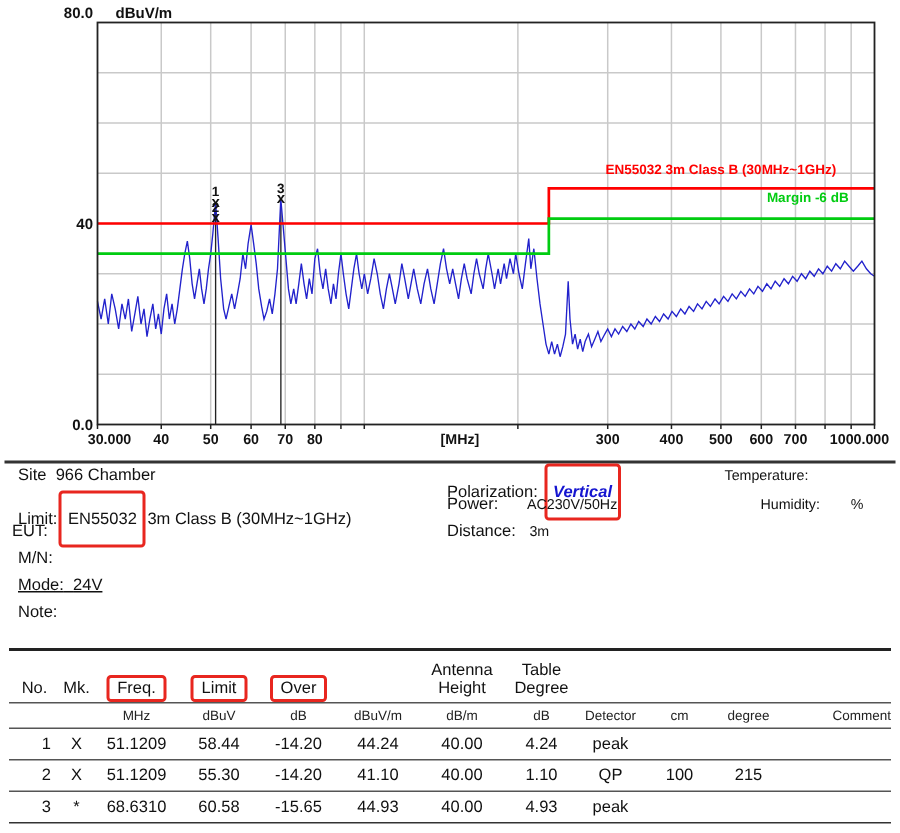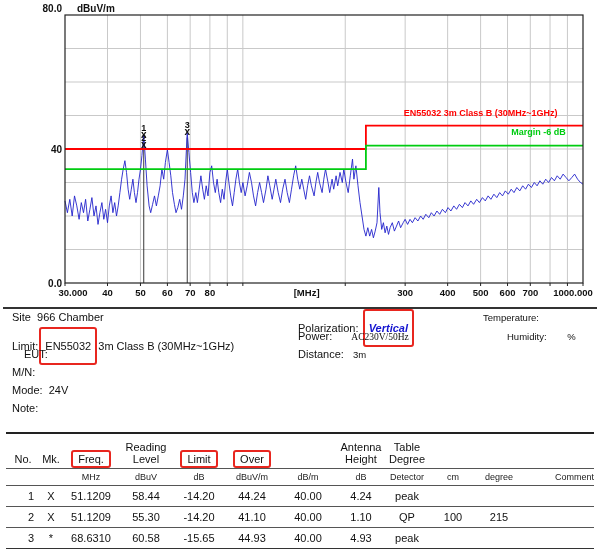--- a/index.html
+++ b/index.html
@@ -112,62 +112,60 @@
 <div class="sep" style="top:307px;"></div>
 
 <div class="info-line" style="left:12px;top:311px;">
   <span>Site</span>&nbsp;&nbsp;<span>966 Chamber</span>
 </div>
 <div class="info-line" style="left:12px;top:329px;">
   <span>Limit:</span>
   <span class="redbox"><span>EN55032</span></span>
   <span>3m Class B (30MHz~1GHz)</span>
 </div>
-<div class="info-line" style="left:24px;top:348px;">
+<div class="info-line" style="left:8px;top:348px;">
   <span>EUT:</span> <span></span>
 </div>
 <div class="info-line" style="left:12px;top:366px;">
   <span>M/N:</span> <span></span>
 </div>
-<div class="info-line" style="left:12px;top:384px;">
+<div class="info-line" style="left:12px;top:384px;text-decoration:underline;">
   <span>Mode:</span>&nbsp;&nbsp;<span>24V</span>
 </div>
 <div class="info-line" style="left:12px;top:402px;">
   <span>Note:</span> <span></span>
 </div>
 
 <div class="info-line" style="left:298px;top:311px;">
   <span>Polarization:</span>&nbsp;
   <span class="redbox"><span class="pol-val">Vertical</span></span>
 </div>
 <div class="info-line" style="left:298px;top:330px;">
   <span>Power:</span>
-  <span class="small" style="margin-left:16px;font-family:Liberation Serif, serif;">AC230V/50Hz</span>
+  <span class="small" style="margin-left:16px;">AC230V/50Hz</span>
 </div>
 <div class="info-line" style="left:298px;top:348px;text-align:center;">
   <span>Distance:</span>
   <span class="small" style="margin-left:6px;">3m</span>
 </div>
 
 <div class="info-line small" style="left:483px;top:312px;">
   <span>Temperature:</span>
   <span></span>
 </div>
 <div class="info-line small" style="left:507px;top:331px;">
   <span>Humidity:</span>
   <span style="margin-left:18px;">%</span>
 </div>
 
 <div id="meas-table">
     <div class="trow hdr">
       <div class="th col-no"><span>No.</span></div>
       <div class="th col-mk"><span>Mk.</span></div>
       <div class="th col-freq"><span class="hdr-box">Freq.</span></div>
-      <div class="th col-reading_level"><span>Reading
-Level</span></div>
       <div class="th col-limit"><span class="hdr-box">Limit</span></div>
       <div class="th col-over"><span class="hdr-box">Over</span></div>
       <div class="th col-detector"><span></span></div>
       <div class="th col-antenna_height"><span>Antenna
 Height</span></div>
       <div class="th col-table_degree"><span>Table
 Degree</span></div>
       <div class="th col-comment"><span></span></div>
     </div>
     <div class="trow units">

